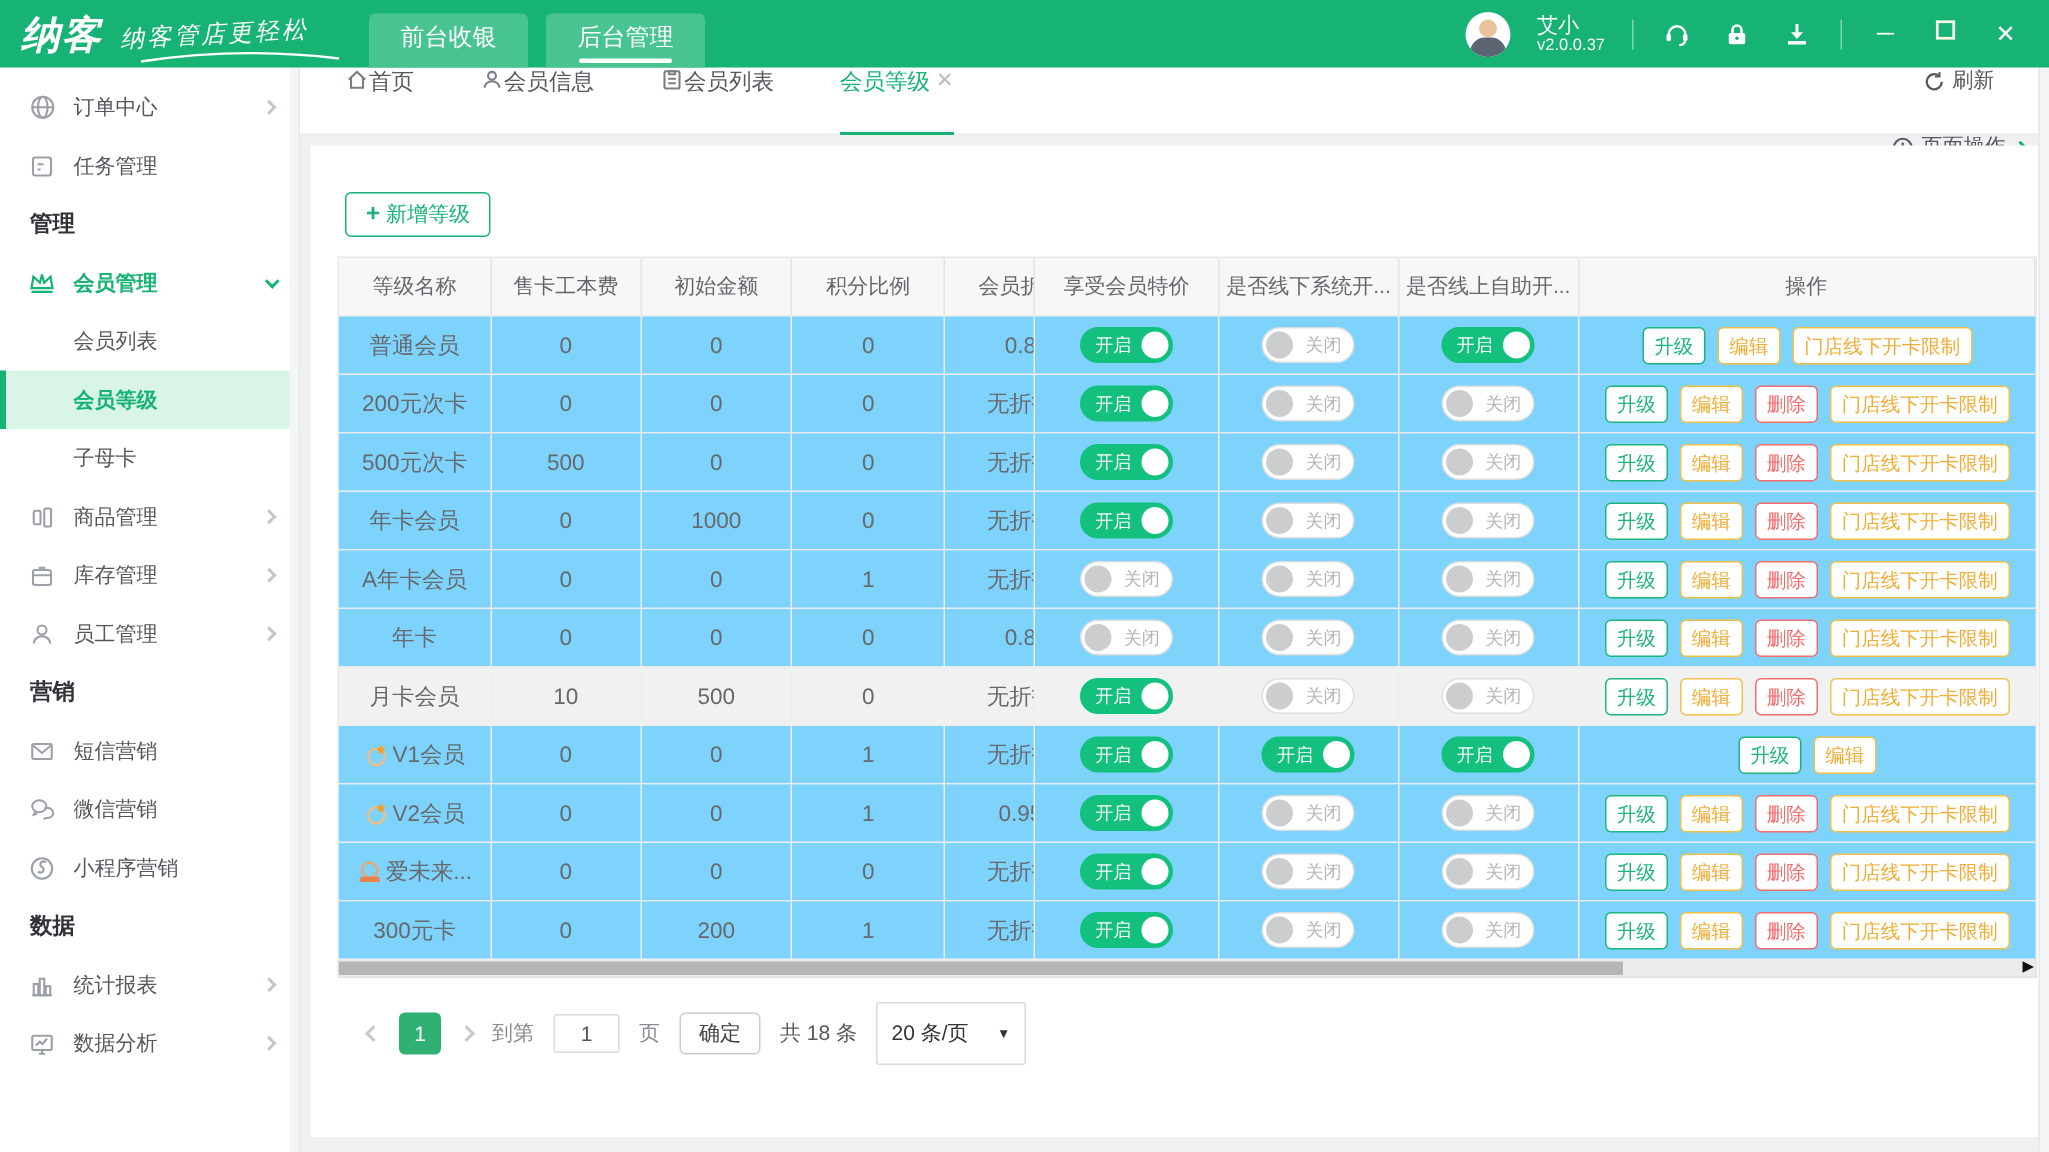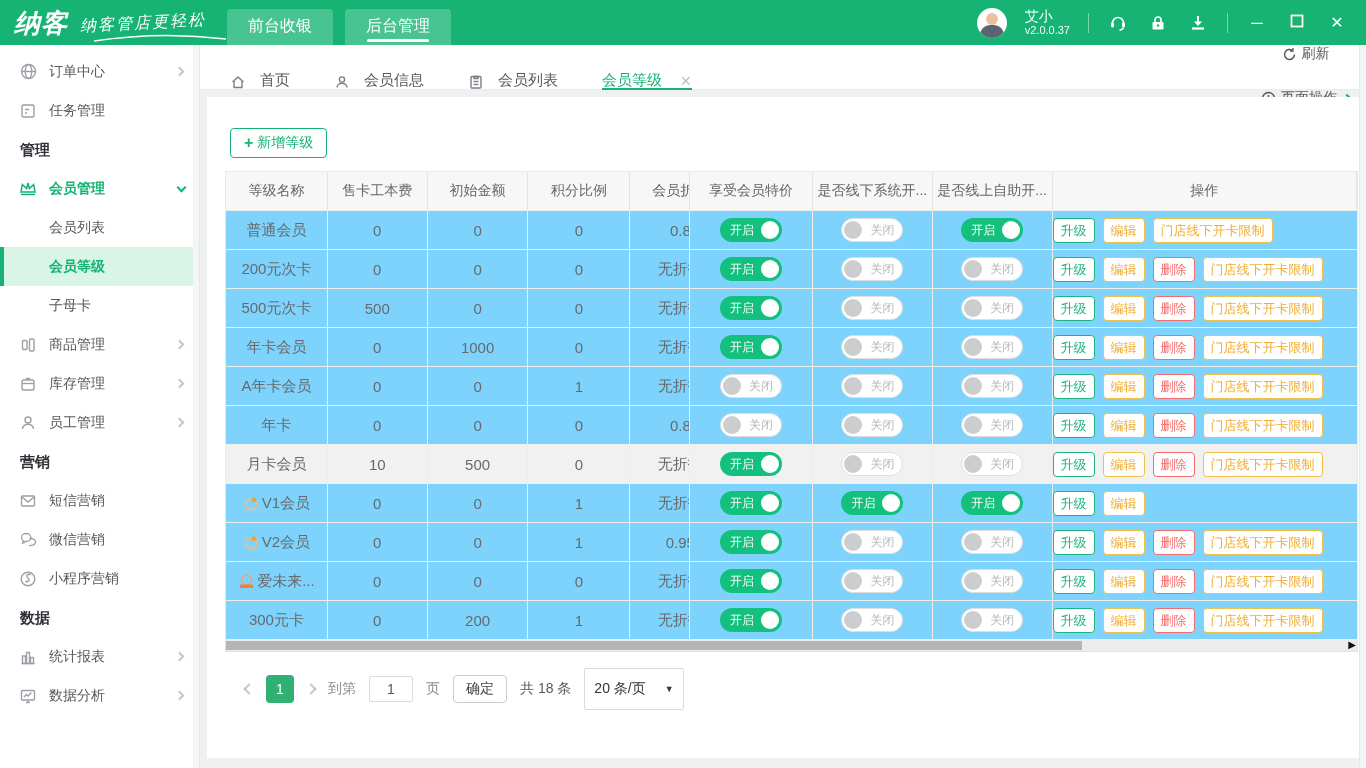--- a/index.html
+++ b/index.html
@@ -9,21 +9,21 @@
   
   .topbar { position:absolute; left:0; top:0; width:1366px; height:45px;
     background:#16b374; display:flex; align-items:center; z-index:30; }
   .logo-wrap { display:flex; align-items:flex-end; padding-left:14px; position:relative; }
   .logo-text { color:#fff; font-size:26px; font-weight:bold; font-style:italic;
     letter-spacing:1px; line-height:40px; }
   .tagline { color:#fff; font-size:16px; font-style:italic;
     font-family:"DejaVu Serif","Liberation Serif",serif; margin:0 0 9px 12px;
     transform:rotate(-3deg); letter-spacing:2px; }
   .swoosh { position:absolute; left:92px; bottom:0px; }
-  .nav-btns { display:flex; margin-left:21px; gap:12px; height:45px; align-items:flex-end; }
+  .nav-btns { display:flex; margin-left:40px; gap:12px; height:45px; align-items:flex-end; }
   .nav-btn { background:#48c493; color:#fff; font-size:16px; padding:0 21px; height:36px;
     line-height:34px; border-radius:4px 4px 0 0; position:relative; cursor:pointer; }
   .nav-btn.active::after { content:""; position:absolute; left:50%; transform:translateX(-50%);
     bottom:3px; width:62px; height:3px; background:#fff; border-radius:2px; }
   .top-right { margin-left:auto; display:flex; align-items:center; gap:18px; padding-right:18px; }
   .avatar { width:30px; height:30px; border-radius:50%; background:#fff; overflow:hidden;
     position:relative; flex-shrink:0; }
   .avatar .head { position:absolute; left:9px; top:5px; width:12px; height:12px;
     border-radius:50%; background:#e8c39e; }
   .avatar .body { position:absolute; left:3px; top:17px; width:24px; height:14px;
@@ -55,21 +55,21 @@
   .side-item.parent-active { color:#16b374; font-weight:bold; }
   .chev-right { position:absolute; right:16px; width:7px; height:7px;
     border-top:2px solid #c3c7cc; border-right:2px solid #c3c7cc; transform:rotate(45deg); }
   .chev-down-green { position:absolute; right:14px; width:7px; height:7px;
     border-top:2px solid #16b374; border-right:2px solid #16b374; transform:rotate(135deg); margin-top:-3px; }
 
   
   .main { position:absolute; left:200px; top:45px; right:0; bottom:0; }
   .tabbar { position:absolute; left:0; top:0; right:0; height:45px; background:#fff;
     border-bottom:1px solid #ececec; display:flex; align-items:center; padding-left:30px; }
-  .tab { display:flex; align-items:flex-end; gap:14px; height:45px; margin-right:44px;
+  .tab { display:flex; align-items:flex-start; gap:0; height:45px; margin-right:44px;
     font-size:15px; color:#55585c; position:relative; cursor:pointer;font-family:Liberation Serif, serif; }
   .tab.active { color:#16b374; }
   .tab.active::after { content:""; position:absolute; left:0; right:0; bottom:0;
     height:2px; background:#16b374; }
   .tab .tab-close { color:#b9bdc2; font-size:14px; margin-left:4px; }
   .tab-actions { position:absolute; right:16px; top:0; height:45px; display:flex;
     align-items:center; gap:26px; font-size:14px; color:#55585c;flex-direction:column; }
   .tab-action { display:flex; align-items:center; gap:5px; cursor:pointer; }
   .tab-action .chev-r-sm { width:6px; height:6px; border-top:2px solid #16b374;
     border-right:2px solid #16b374; transform:rotate(45deg); margin-left:2px; }
@@ -100,21 +100,21 @@
   .toggle.on .tlabel { position:absolute; left:10px; top:0; line-height:24px;
     color:#fff; font-size:12px; }
   .toggle.on .knob { position:absolute; right:3px; top:3px; width:18px; height:18px;
     border-radius:50%; background:#fff; }
   .toggle.off { background:#fff; border:1px solid #dedede; }
   .toggle.off .tlabel { position:absolute; right:8px; top:0; line-height:22px;
     color:#b3b6b9; font-size:12px; }
   .toggle.off .knob { position:absolute; left:2px; top:2px; width:18px; height:18px;
     border-radius:50%; background:#cbcdcf; }
 
-  .ops-wrap { display:flex; gap:8px; align-items:center; width:100%; }
+  .ops-wrap { display:flex; gap:8px; align-items:center; justify-content:center; width:100%; }
   .op-btn { height:25px; line-height:23px; padding:0 7px; font-size:13px; background:#fff;
     border:1px solid; border-radius:4px; cursor:pointer; white-space:nowrap; }
   .op-upgrade { color:#1db57d; border-color:#1db57d; }
   .op-edit, .op-limit { color:#f0ad34; border-color:#f3c04a; }
   .op-delete { color:#f56c6c; border-color:#f56c6c; }
 
   .hscroll { margin-left:18px; width:1133px; height:12px; background:#ececec;
     position:relative; border:1px solid #e2e2e2; border-top:none; }
   .hscroll .thumb { position:absolute; left:0; top:1px; height:9px; width:856px;
     background:#b5b5b5; cursor:pointer; }

